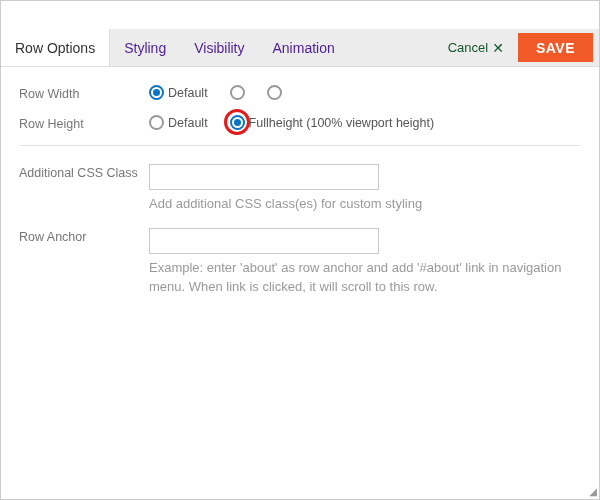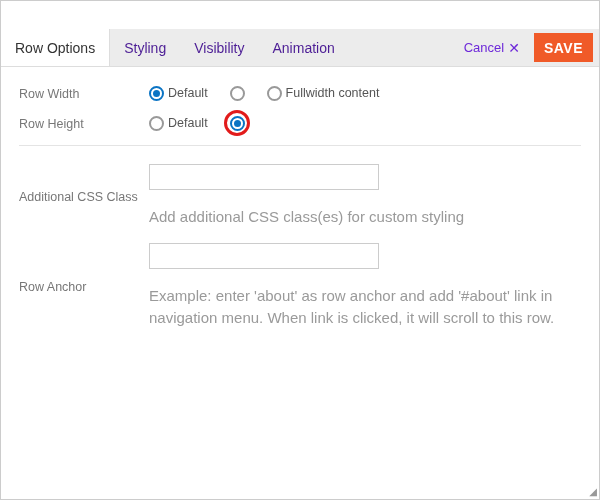--- a/index.html
+++ b/index.html
@@ -2,38 +2,38 @@
 <html><head>
 <meta charset="utf-8">
 <style>
   * { box-sizing: border-box; margin: 0; padding: 0; }
   html, body { width: 600px; height: 500px; font-family: Arial, Helvetica, sans-serif; font-size: 13px; color: #444; }
   .window { width: 600px; height: 500px; border: 1px solid #ccc; background: #fff; position: relative; }
   .tabbar { display: flex; align-items: stretch; height: 38px; background: #ececec; border-bottom: 1px solid #ddd; margin-top: 28px; }
   .tab { padding: 0 14px; display: flex; align-items: center; color: #4c1d95; cursor: pointer; font-size: 14px; }
   .tab.active { background: #fff; color: #333; border-right: 1px solid #ddd; }
   .spacer { flex: 1; }
-  .cancel { display: flex; align-items: center; color: #6d28d9; padding: 0 10px; cursor: pointer; font-size: 13px; }
+  .cancel { display: flex; align-items: center; color: #14532d; padding: 0 10px; cursor: pointer; font-size: 13px; }
   .cancel .x { margin-left: 4px; font-size: 14px; }
-  .save-btn { background: #f05a28; color: #fff; border: none; font-size: 14px; font-weight: 600; padding: 0 10px; margin: 4px 6px 4px 4px; cursor: pointer; letter-spacing: 0.5px; }
+  .save-btn { background: #f05a28; color: #fff; border: none; font-size: 14px; font-weight: 600; padding: 0 18px; margin: 4px 6px 4px 4px; cursor: pointer; letter-spacing: 0.5px; }
   .content { padding: 18px 18px 0 18px; }
-  .row { display: flex; align-items: center; margin-bottom: 14px; }
+  .row { display: flex; align-items: flex-start; margin-bottom: 14px; }
   .row-label { width: 130px; color: #777; font-size: 12.5px; padding-top: 2px; }
   .row-body { flex: 1; }
   .radios { display: flex; flex-wrap: wrap; gap: 22px; align-items: center; }
   .radio { display: flex; align-items: center; gap: 4px; cursor: pointer; position: relative; }
   .r-outer { width: 15px; height: 15px; border: 2px solid #999; border-radius: 50%; display: inline-flex; align-items: center; justify-content: center; }
   .radio.selected .r-outer { border-color: #0b74c4; }
   .r-inner { width: 7px; height: 7px; border-radius: 50%; background: #0b74c4; display: none; }
   .radio.selected .r-inner { display: block; }
   .r-label { color: #555; font-size: 12.5px; }
   .highlight-ring { position: absolute; width: 26px; height: 26px; border: 3px solid #e21b1b; border-radius: 50%; left: -6px; top: -6px; pointer-events: none; }
   hr.sep { border: none; border-top: 1px solid #e4e4e4; margin: 8px 0 18px 0; }
   .text-input { width: 230px; height: 26px; border: 1px solid #ccc; padding: 2px 6px; font-size: 13px; }
-  .help { color: #9a9a9a; font-size: 15px; margin-top: 16px; line-height: 1.5; max-width: 420px; }
+  .help { color: #9a9a9a; font-size: 13px; margin-top: 4px; line-height: 1.5; max-width: 420px; }
   .resize { position: absolute; right: 2px; bottom: 2px; color: #999; font-size: 10px; cursor: nwse-resize; }
 </style>
 </head>
 <body>
 
 <div class="window">
 
   <div class="tabbar">
     <div class="tab active">Row Options</div>
     <div class="tab">Styling</div>
@@ -57,39 +57,39 @@
             <span class="r-outer">
                 <span class="r-inner"></span>
               </span>
             <span class="r-label">Default</span>
           </div>
           <div class="radio">
             <span class="r-outer"></span>
           </div>
           <div class="radio">
             <span class="r-outer"></span>
-            <span class="r-label">Fullwidth content</span>
           </div>
         </div>
       </div>
     </div>
 
     <div class="row">
       <div class="row-label">Row Height</div>
       <div class="row-body">
         <div class="radios">
           <div class="radio">
             <span class="r-outer"></span>
             <span class="r-label">Default</span>
           </div>
           <div class="radio selected">
             <span class="highlight-ring"></span>
             <span class="r-outer">
                 <span class="r-inner"></span>
               </span>
+            <span class="r-label">Fullheight (100% viewport height)</span>
           </div>
         </div>
       </div>
     </div>
 
     <hr class="sep">
 
     <div class="row">
       <div class="row-label">Additional CSS Class</div>
       <div class="row-body">

